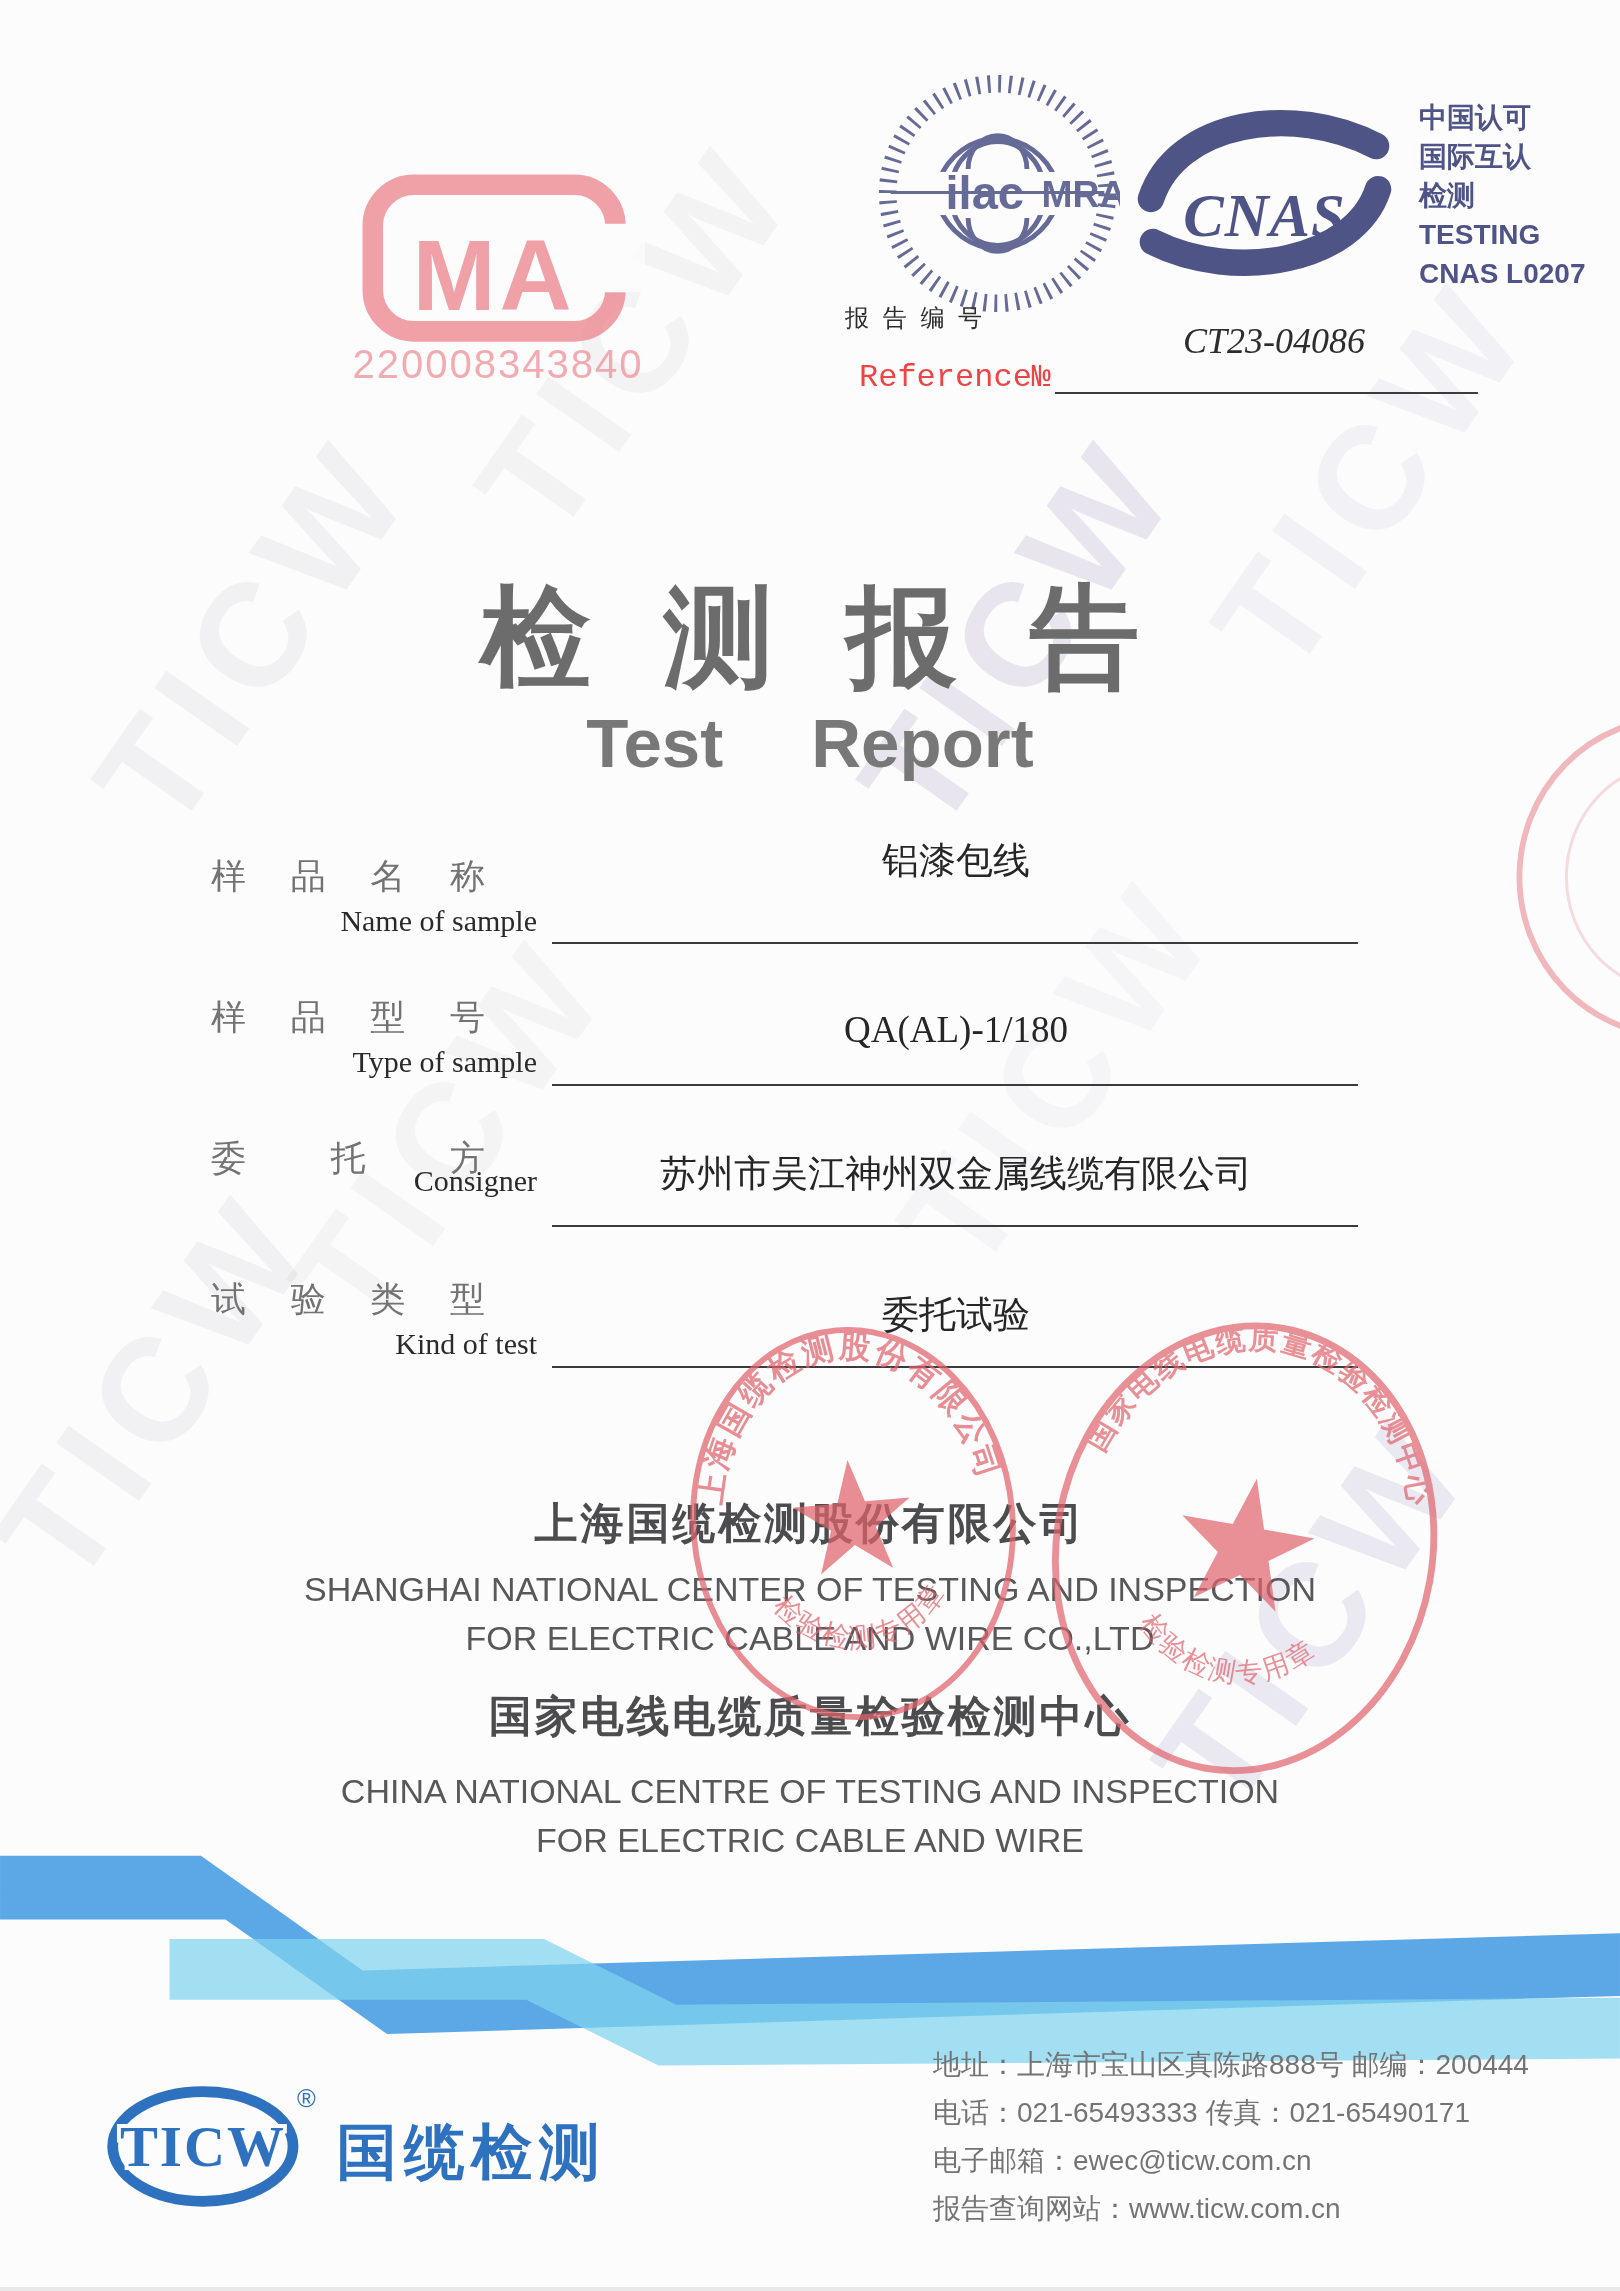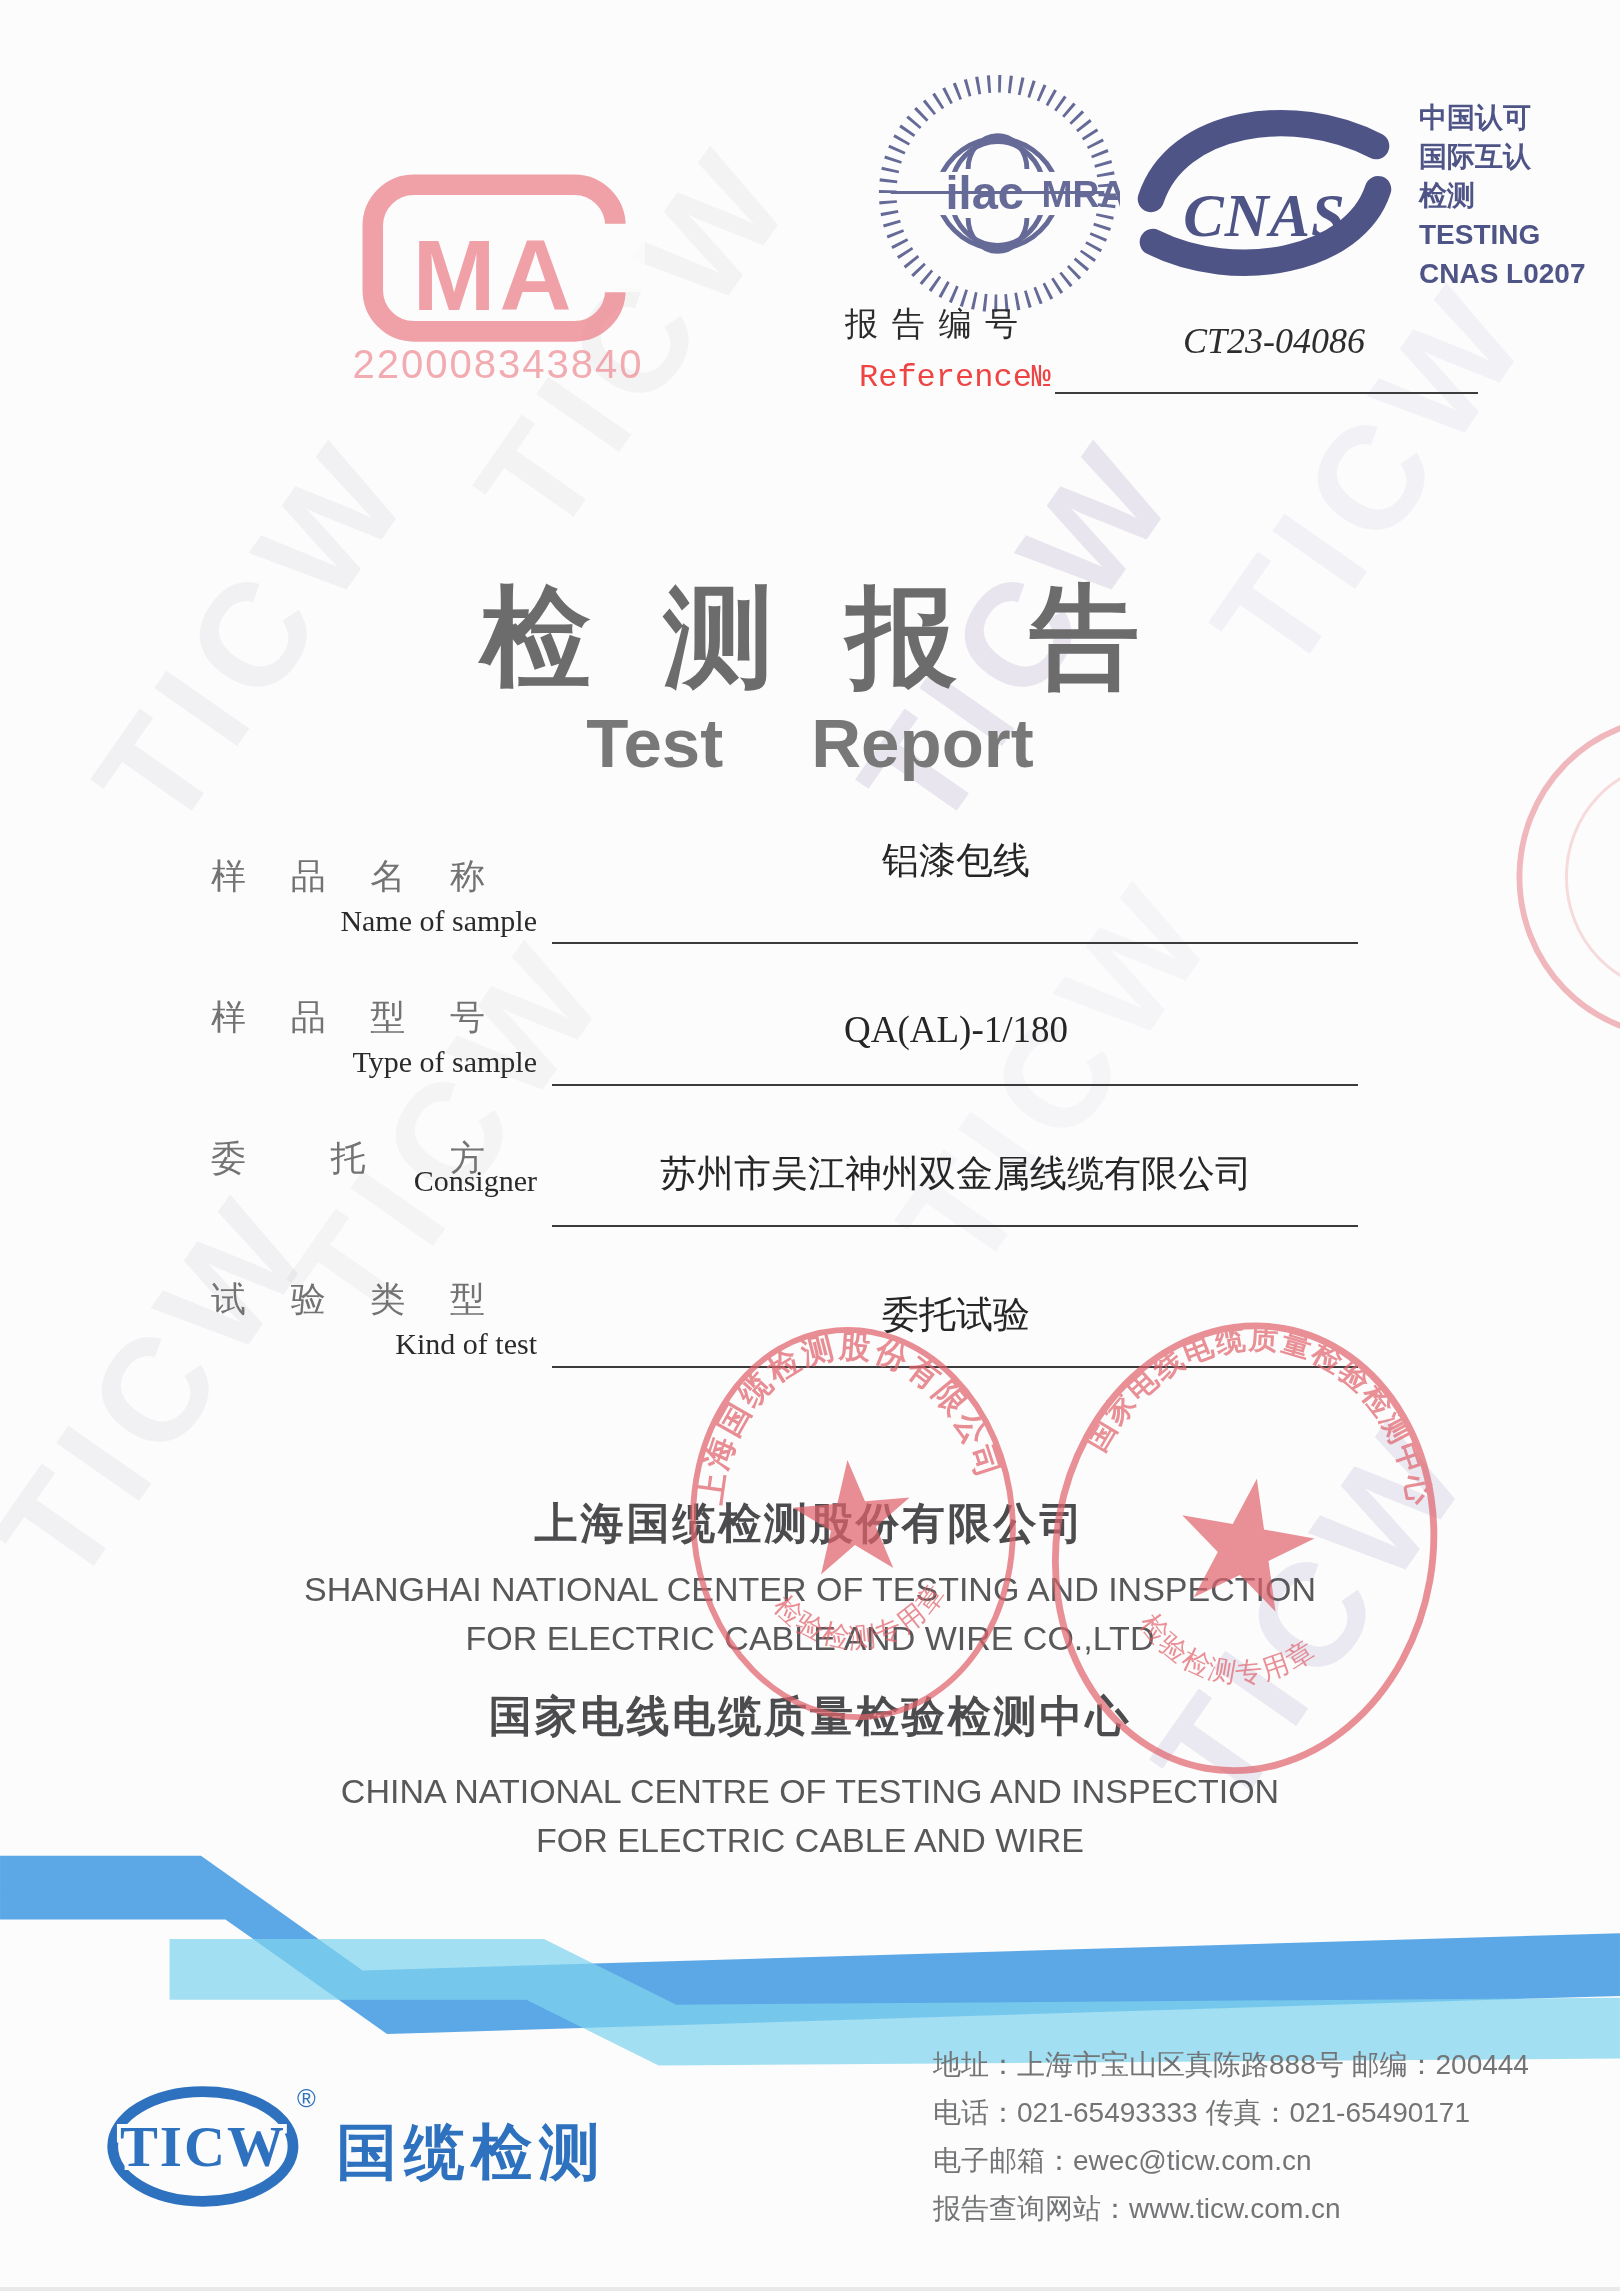--- a/index.html
+++ b/index.html
@@ -1,21 +1,21 @@
 <!DOCTYPE html>
 <html><head>
 <meta charset="utf-8">
 <style>
   html,body{margin:0;padding:0;background:#d9d9d9;}
   #page{position:relative;width:1620px;height:2292px;background:#fcfcfc;overflow:hidden;
         font-family:"Liberation Sans",sans-serif;color:#333;}
   .abs{position:absolute;}
   .wm{position:absolute;font-family:"Liberation Sans",sans-serif;font-weight:bold;
       font-size:147px;letter-spacing:13.7px;transform:rotate(-55deg);white-space:nowrap;pointer-events:none;}
-  .ref-cn{font-family:"Liberation Serif",serif;font-size:33px;letter-spacing:13.7px;color:#2c2c2c;}
+  .ref-cn{font-family:"Liberation Serif",serif;font-size:24px;letter-spacing:13.7px;color:#2c2c2c;}
   .ref-en{font-family:Liberation Mono, monospace;font-size:32px;color:#ef4444;margin-top:8px;}
   .ref-val{font-family:"Liberation Serif",serif;font-size:36px;color:#2d2d2d;text-align:center;font-style:italic;}
   .accr-line{font-size:28px;line-height:39px;font-weight:600;color:#4f5487;}
   .title-cn{width:100%;text-align:center;font-family:"Liberation Serif",serif;font-weight:bold;
             font-size:110px;color:#6c6c6c;letter-spacing:73px;padding-left:73px;box-sizing:border-box;}
   .title-en{width:100%;text-align:center;font-weight:bold;font-size:69px;color:#787878;word-spacing:69px;}
   .f-cn{left:211px;width:274px;font-family:"Liberation Serif",serif;font-size:35px;color:#737373;
         text-align:justify;text-align-last:justify;}
   .f-en{left:211px;width:326px;font-family:"Liberation Serif",serif;font-size:30px;color:#2a2a2a;text-align:right;}
   .f-val{left:549px;width:814px;font-family:"Liberation Serif",serif;font-size:37px;color:#262626;text-align:center;}

